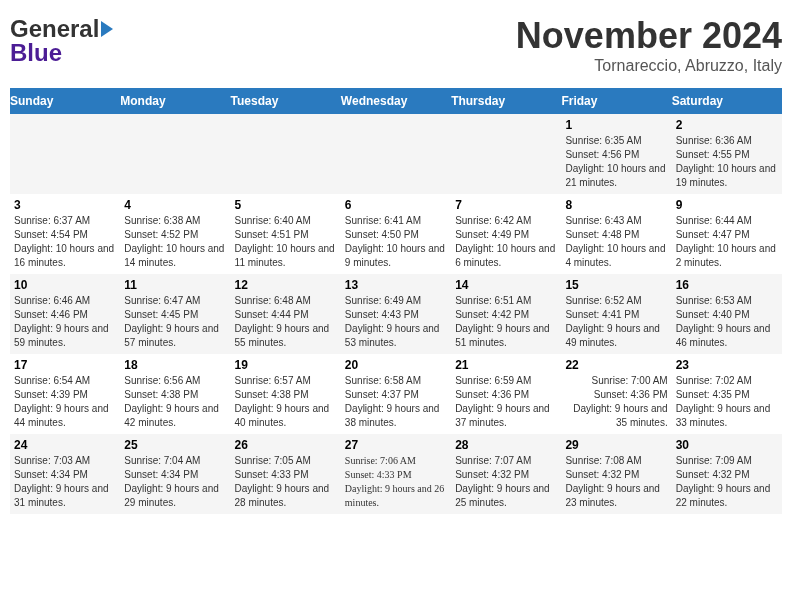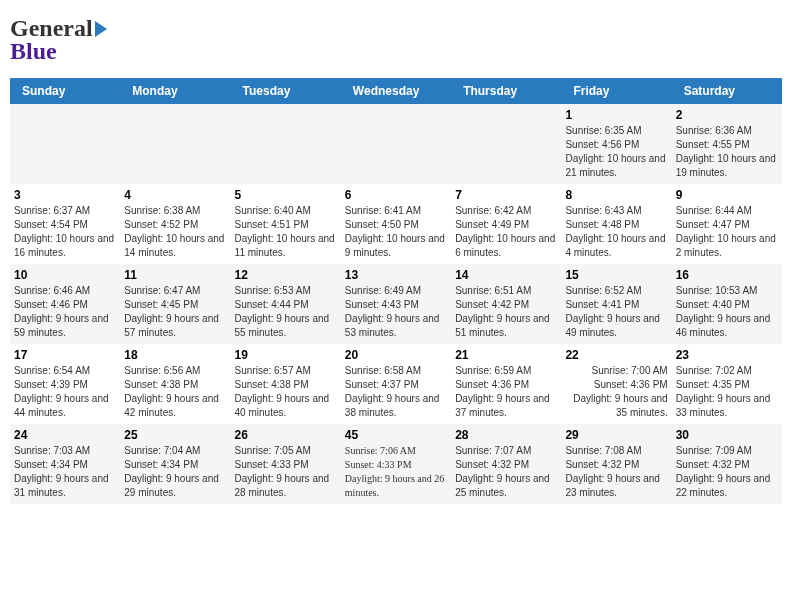--- a/index.html
+++ b/index.html
@@ -9,21 +9,20 @@
       width: 792px;
       min-height: 612px;
       padding: 10px;
     }
     .header-area {
       display: flex;
       justify-content: space-between;
       align-items: flex-start;
       margin-bottom: 8px;
       padding: 5px 0;
-      font-family: Liberation Serif, serif;
     }
     .logo {
       display: flex;
       flex-direction: column;
       align-items: flex-start;
     }
     .title-area {
       text-align: right;
     }
     .month-title {
@@ -38,21 +37,21 @@
     table {
       width: 100%;
       border-collapse: collapse;
       font-size: 11px;
     }
     thead tr {
       background-color: #2a7abf;
       color: white;
     }
     thead th {
-      padding: 6px 12px;
+      padding: 6px 0;
       text-align: left;
       font-weight: bold;
       font-size: 12px;
     }
     tbody tr {
       vertical-align: top;
     }
     tbody tr:nth-child(odd) {
       background-color: #f5f5f5;
     }
@@ -81,20 +80,24 @@
 </head>
 <body>
 
 <div class="header-area">
   <div class="logo">
     <div style="display:flex; align-items:center;">
       <span style="font-size:24px; font-weight:bold; color:#333;">General</span>
       <span style="display:inline-block; width:0; height:0; border-left:12px solid #2a7abf; border-top:8px solid transparent; border-bottom:8px solid transparent; margin-left:2px;"></span>
     </div>
     <span style="font-size:24px; font-weight:bold; color:#4c1d95; margin-top:-4px;">Blue</span>
+  </div>
+  <div class="title-area">
+    <div class="month-title">November 2024</div>
+    <div class="location-title">Tornareccio, Abruzzo, Italy</div>
   </div>
 </div>
 
 <table>
   <thead>
     <tr>
     <th>Sunday</th>
         <th>Monday</th>
         <th>Tuesday</th>
         <th>Wednesday</th>
@@ -175,21 +178,21 @@
 Daylight: 9 hours and 59 minutes.</div>
         </td>
         <td>
           <div class="day-num">11</div>
           <div class="day-info" style="white-space: pre-line;">Sunrise: 6:47 AM
 Sunset: 4:45 PM
 Daylight: 9 hours and 57 minutes.</div>
         </td>
         <td>
           <div class="day-num">12</div>
-          <div class="day-info" style="white-space: pre-line;">Sunrise: 6:53 AM
+          <div class="day-info" style="white-space: pre-line;">Sunrise: 6:48 AM
 Sunset: 4:44 PM
 Daylight: 9 hours and 55 minutes.</div>
         </td>
         <td>
           <div class="day-num">13</div>
           <div class="day-info" style="white-space: pre-line;">Sunrise: 6:49 AM
 Sunset: 4:43 PM
 Daylight: 9 hours and 53 minutes.</div>
         </td>
         <td>
@@ -199,21 +202,21 @@
 Daylight: 9 hours and 51 minutes.</div>
         </td>
         <td>
           <div class="day-num">15</div>
           <div class="day-info" style="white-space: pre-line;">Sunrise: 6:52 AM
 Sunset: 4:41 PM
 Daylight: 9 hours and 49 minutes.</div>
         </td>
         <td>
           <div class="day-num">16</div>
-          <div class="day-info" style="white-space: pre-line;">Sunrise: 10:53 AM
+          <div class="day-info" style="white-space: pre-line;">Sunrise: 6:53 AM
 Sunset: 4:40 PM
 Daylight: 9 hours and 46 minutes.</div>
         </td>
       </tr>
       <tr>
         <td>
           <div class="day-num">17</div>
           <div class="day-info" style="white-space: pre-line;">Sunrise: 6:54 AM
 Sunset: 4:39 PM
 Daylight: 9 hours and 44 minutes.</div>
@@ -268,21 +271,21 @@
 Sunset: 4:34 PM
 Daylight: 9 hours and 29 minutes.</div>
         </td>
         <td>
           <div class="day-num">26</div>
           <div class="day-info" style="white-space: pre-line;">Sunrise: 7:05 AM
 Sunset: 4:33 PM
 Daylight: 9 hours and 28 minutes.</div>
         </td>
         <td>
-          <div class="day-num">45</div>
+          <div class="day-num">27</div>
           <div class="day-info" style="white-space: pre-line; font-family: Liberation Serif, serif;">Sunrise: 7:06 AM
 Sunset: 4:33 PM
 Daylight: 9 hours and 26 minutes.</div>
         </td>
         <td>
           <div class="day-num">28</div>
           <div class="day-info" style="white-space: pre-line;">Sunrise: 7:07 AM
 Sunset: 4:32 PM
 Daylight: 9 hours and 25 minutes.</div>
         </td>

